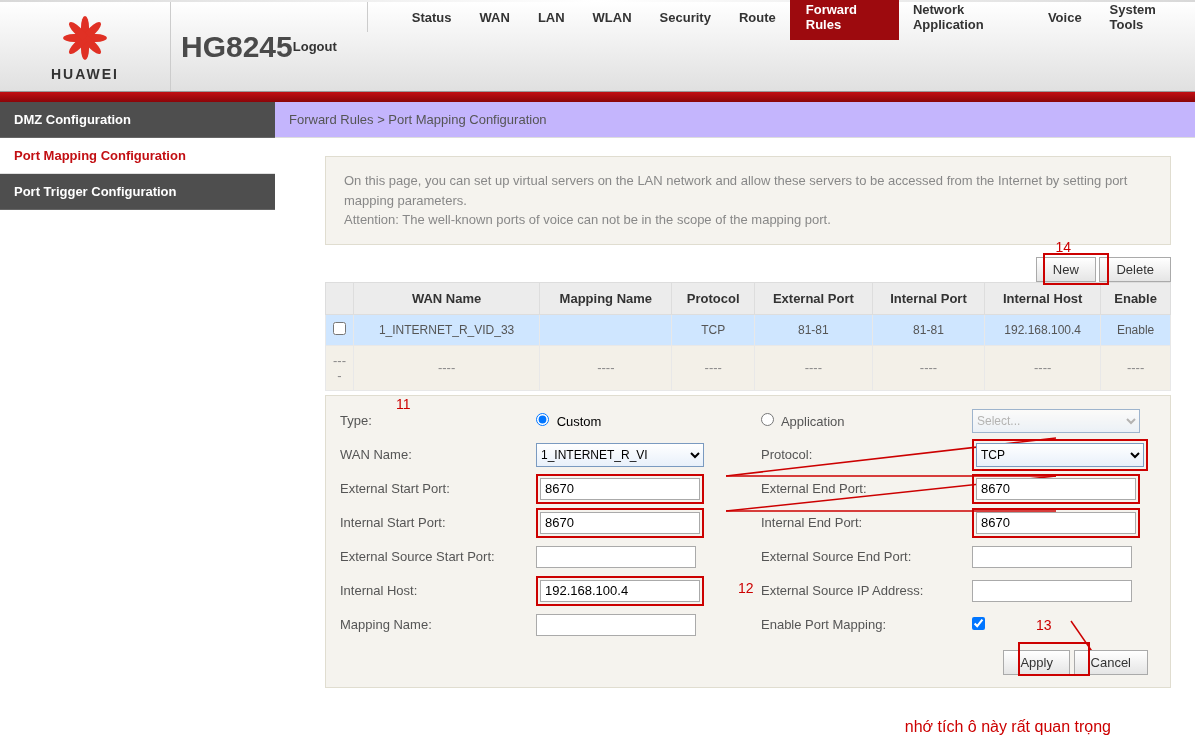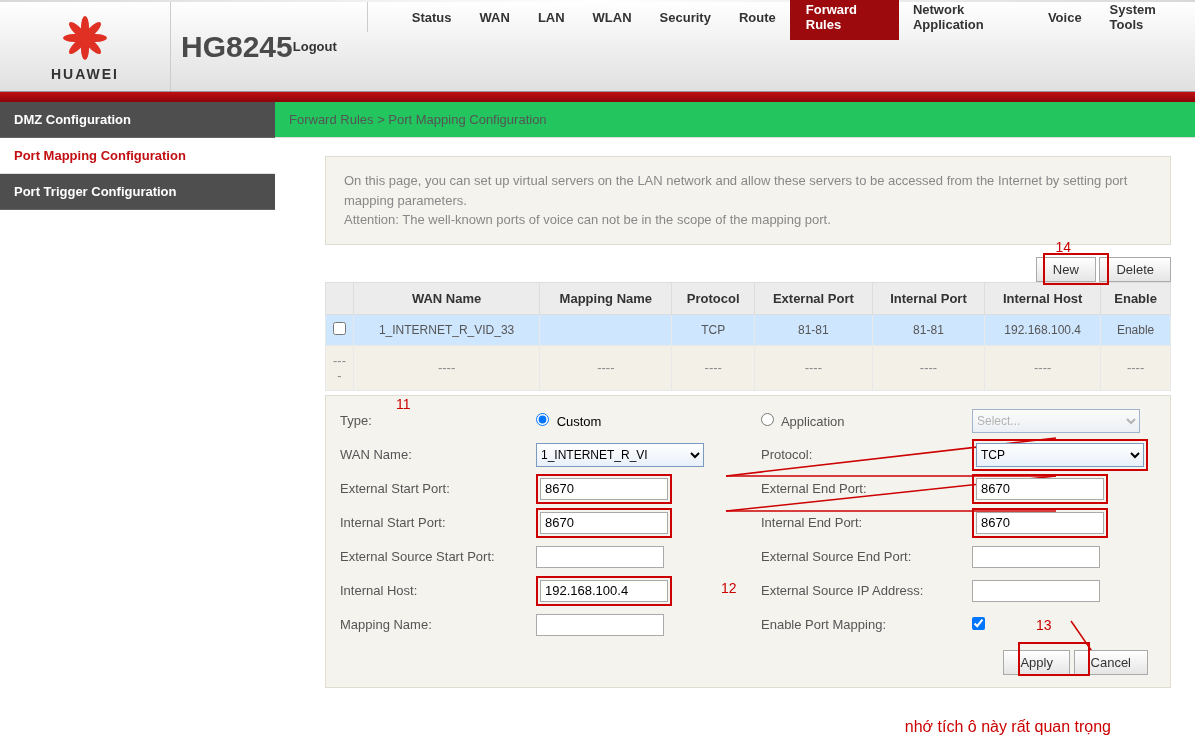--- a/index.html
+++ b/index.html
@@ -22,39 +22,39 @@
 .nav { display: flex; align-items: center; border-left: 1px solid #ccc; height: 30px; padding-left: 30px; }
 .nav-item { padding: 6px 14px; color: #333; font-weight: bold; font-size: 13px; cursor: pointer; }
 .nav-item.active { background: #9d0a0e; color: #fff; border-radius: 3px 3px 0 0; padding: 8px 16px; }
 .redbar { height: 10px; background: linear-gradient(to bottom, #c20f13 0%, #8a0509 100%); }
 .body-row { display: flex; min-height: 580px; }
 .sidebar { width: 275px; background: linear-gradient(to bottom, #4a4a4a 0%, #5a5a5a 2px, #fff 2px); }
 .sidebar-item { padding: 10px 14px; color: #fff; font-weight: bold; background: #4e4e4e; border-bottom: 1px solid #666; cursor: pointer; font-size: 13px; }
 .sidebar-item.sub { background: #fff; color: #333; border-bottom: 1px solid #e0e0e0; font-weight: normal; }
 .sidebar-item.sub.active { color: #c20f13; font-weight: bold; }
 .content { flex: 1; background: #fff; }
-.breadcrumb { background: #22c55e; padding: 10px 14px; color: #555; border-bottom: 1px solid #ddd; }
+.breadcrumb { background: #c4b5fd; padding: 10px 14px; color: #555; border-bottom: 1px solid #ddd; }
 .content-inner { padding: 18px 24px 18px 50px; }
 .desc-box { background: #f5f3ee; border: 1px solid #e0ddd0; padding: 14px 18px; color: #888; line-height: 1.5; margin-bottom: 12px; }
 .btn-row { text-align: right; margin-bottom: 0; position: relative; }
 .btn { background: linear-gradient(to bottom, #fff, #e5e5e5); border: 1px solid #aaa; padding: 4px 16px; font-size: 13px; cursor: pointer; color: #333; }
 .ann14 { position: absolute; right: 100px; top: -18px; color: #c00; font-size: 14px; }
 .new-hl { position: absolute; right: 62px; top: -4px; width: 66px; height: 32px; border: 2px solid #c00; pointer-events: none; }
 table.grid { width: 100%; border-collapse: collapse; font-size: 13px; }
 table.grid th { background: #ececec; padding: 8px 6px; text-align: center; color: #333; font-weight: bold; border: 1px solid #ddd; }
 table.grid td { padding: 7px 6px; text-align: center; border: 1px solid #e8e8e8; color: #555; }
 table.grid tr.sel td { background: #cfe6ff; }
 table.grid tr.dash td { background: #f3f0e8; color: #888; }
 .form-box { background: #f5f3ee; border: 1px solid #e0ddd0; padding: 8px 0 12px 0; margin-top: 4px; position: relative; }
 .form-row { display: flex; align-items: center; min-height: 34px; }
 .form-cell-l { width: 210px; padding-left: 14px; color: #555; }
 .form-cell-m { width: 215px; position: relative; }
 .form-cell-r { width: 215px; padding-left: 10px; color: #555; }
 .form-cell-v { flex: 1; padding-left: 6px; position: relative; }
-.txt { width: 128px; height: 22px; border: 1px solid #aaa; padding: 0 4px; font-size: 13px; }
+.txt { width: 160px; height: 22px; border: 1px solid #aaa; padding: 0 4px; font-size: 13px; }
 .sel { width: 168px; height: 24px; border: 1px solid #7a9ac0; background: linear-gradient(to bottom,#fff,#e8f0fa); font-size: 12px; }
 .radio { margin-right: 4px; }
 .hl-red { border: 2px solid #c00; padding: 2px; display: inline-block; }
 .ann { position: absolute; color: #c00; font-size: 14px; }
 .apply-row { text-align: right; padding: 8px 22px 0 0; position: relative; }
 .apply-hl { position: absolute; right: 80px; top: 0px; width: 72px; height: 34px; border: 2px solid #c00; pointer-events: none; }
 .note { color: #c00; font-size: 16px; }
 svg.lines { position: absolute; top: 0; left: 0; pointer-events: none; }
 .sel.disabled { color: #999; }
 </style>
@@ -213,21 +213,21 @@
           <div class="form-cell-l">External Source Start Port:</div>
           <div class="form-cell-m"><input class="txt" style=""></div>
           <div class="form-cell-r">External Source End Port:</div>
           <div class="form-cell-v"><input class="txt" style=""></div>
         </div>
 
         <div class="form-row">
           <div class="form-cell-l">Internal Host:</div>
           <div class="form-cell-m">
             <span class="hl-red"><input class="txt" value="192.168.100.4" style=""></span>
-            <span class="ann" style="left:185px;top:4px;">12</span>
+            <span class="ann" style="left:202px;top:4px;">12</span>
           </div>
           <div class="form-cell-r">External Source IP Address:</div>
           <div class="form-cell-v"><input class="txt" style=""></div>
         </div>
 
         <div class="form-row">
           <div class="form-cell-l">Mapping Name:</div>
           <div class="form-cell-m"><input class="txt" style=""></div>
           <div class="form-cell-r">Enable Port Mapping:</div>
           <div class="form-cell-v">

